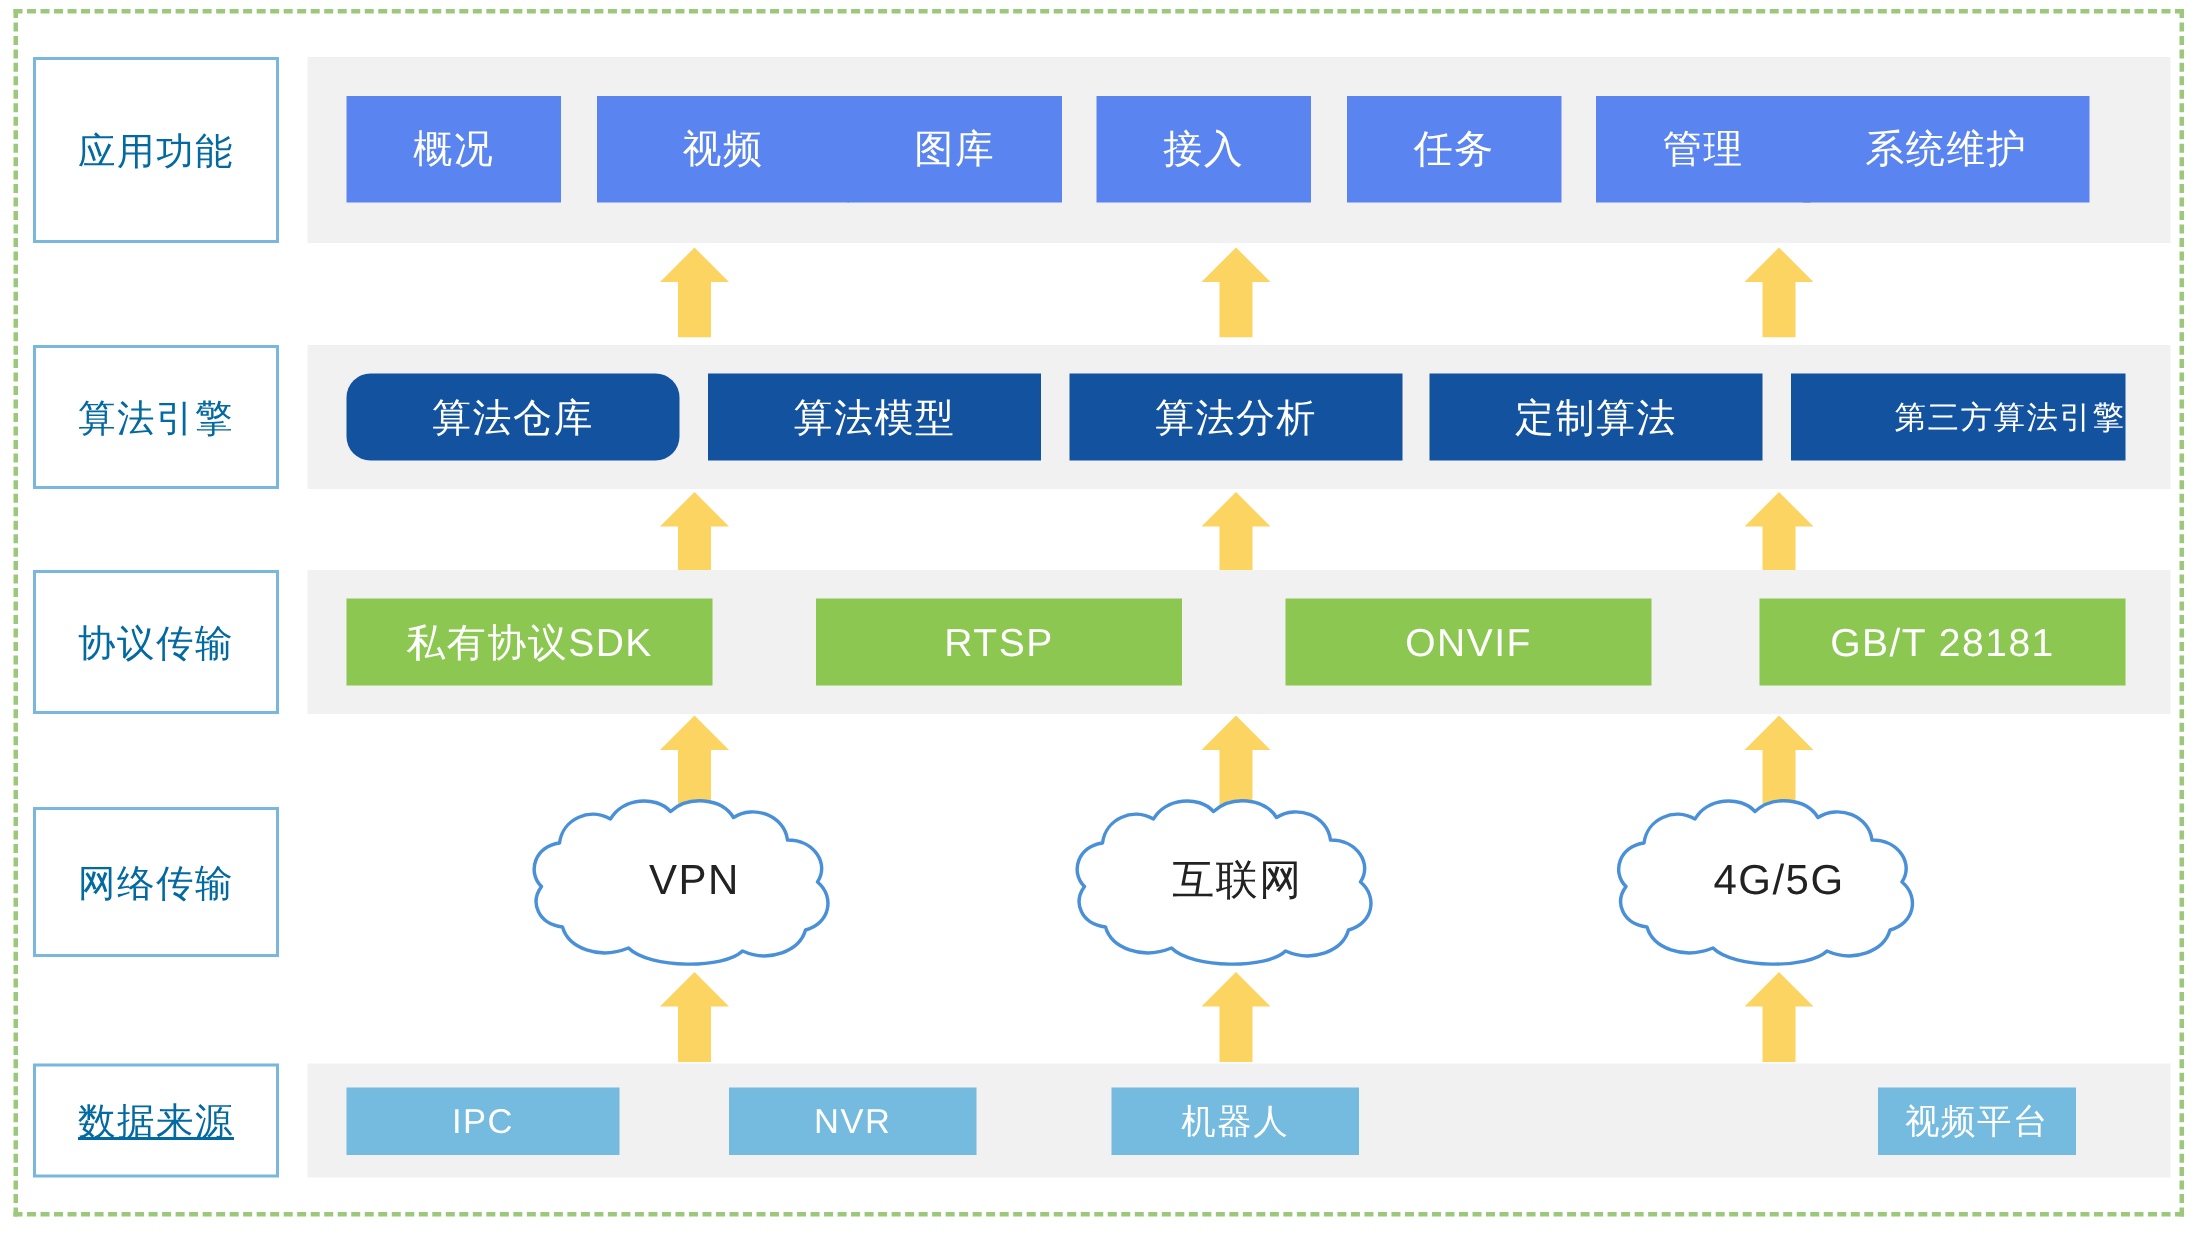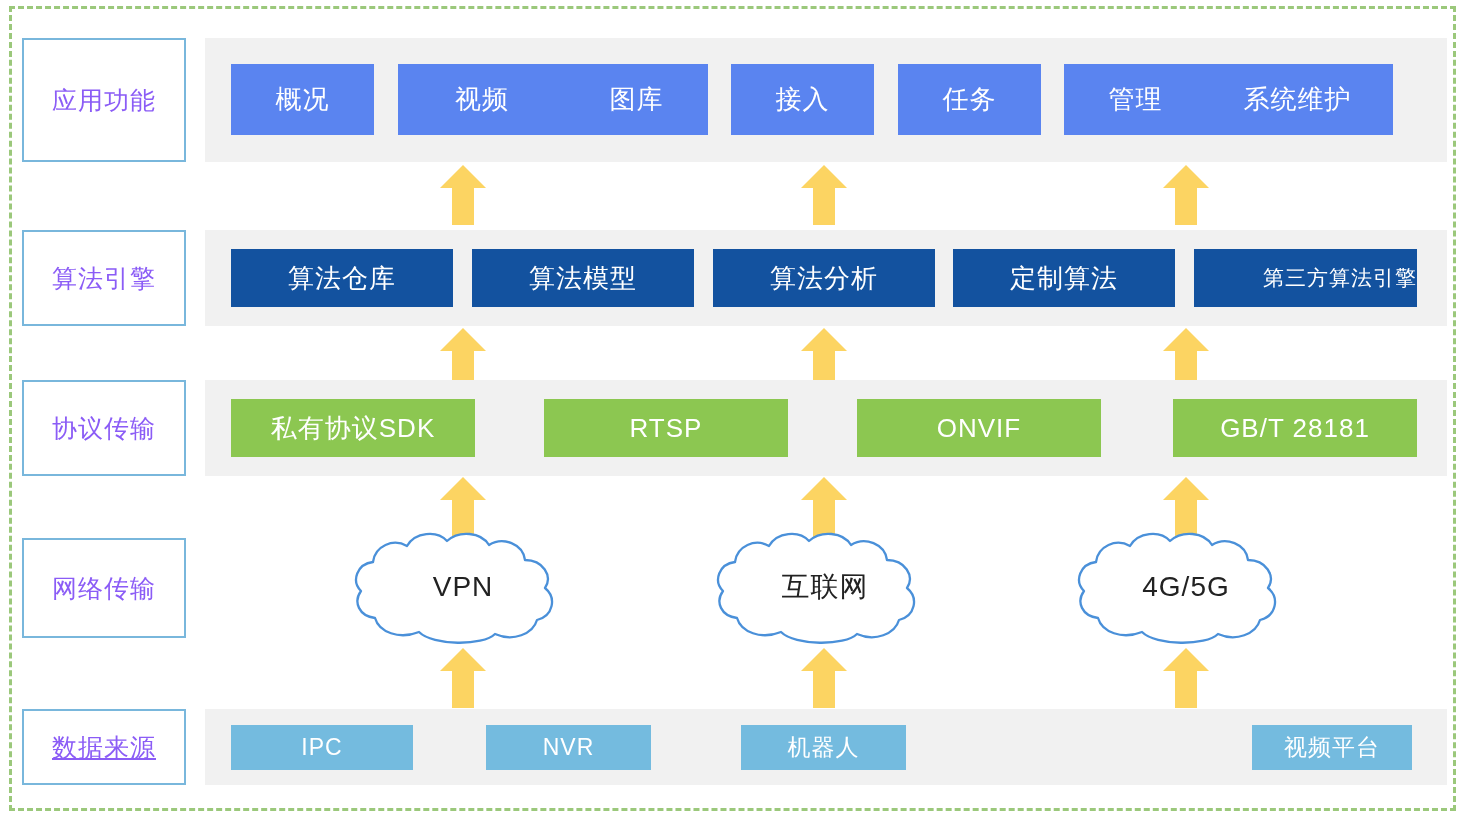--- a/index.html
+++ b/index.html
@@ -40,21 +40,21 @@
   
   .row-label {
     position: absolute;
     left: 22px;
     box-sizing: border-box;
     background: #ffffff;
     border: 2px solid #79B7DC;
     display: flex;
     align-items: center;
     justify-content: center;
-    color: #8b5cf6;
+    color: #0369a1;
     font-size: 25px;
     letter-spacing: 1px;
     width: 164px;
   }
 
   
   .band {
     position: absolute;
     left: 205px;
     width: 1242px;
@@ -166,21 +166,21 @@
     <svg width="46" height="60" viewBox="0 0 46 60">
         <polygon points="23,0 46,23 34,23 34,60 12,60 12,23 0,23" fill="#FCD462"></polygon>
       </svg>
   </div>
 
   <div class="row">
     <div class="row-label" style="top:230px; height:96px;">
       <span>算法引擎</span>
     </div>
     <div class="band" style="top:230px; height:96px;">
-      <div class="node algo" style="left:26px; top:19px; width:222px; height:58px;">
+      <div class="node algo" style="left:26px; top:19px; width:222px; height:58px;border-radius:16px;">
         <span>算法仓库</span>
       </div>
       <div class="node algo" style="left:267px; top:19px; width:222px; height:58px;">
         <span>算法模型</span>
       </div>
       <div class="node algo" style="left:508px; top:19px; width:222px; height:58px;">
         <span>算法分析</span>
       </div>
       <div class="node algo" style="left:748px; top:19px; width:222px; height:58px;">
         <span>定制算法</span>
@@ -326,19 +326,19 @@
     <div class="band" style="top:709px; height:76px;">
       <div class="node source" style="left:26px; top:16px; width:182px; height:45px;">
         <span>IPC</span>
       </div>
       <div class="node source" style="left:281px; top:16px; width:165px; height:45px;">
         <span>NVR</span>
       </div>
       <div class="node source" style="left:536px; top:16px; width:165px; height:45px;">
         <span>机器人</span>
       </div>
-      <div class="node source" style="left:1047px; top:16px; width:160px; height:45px;">
+      <div class="node source" style="left:1047px; top:16px; width:132px; height:45px;">
         <span>视频平台</span>
       </div>
     </div>
   </div>
 
 </div>
 
 </body></html>

